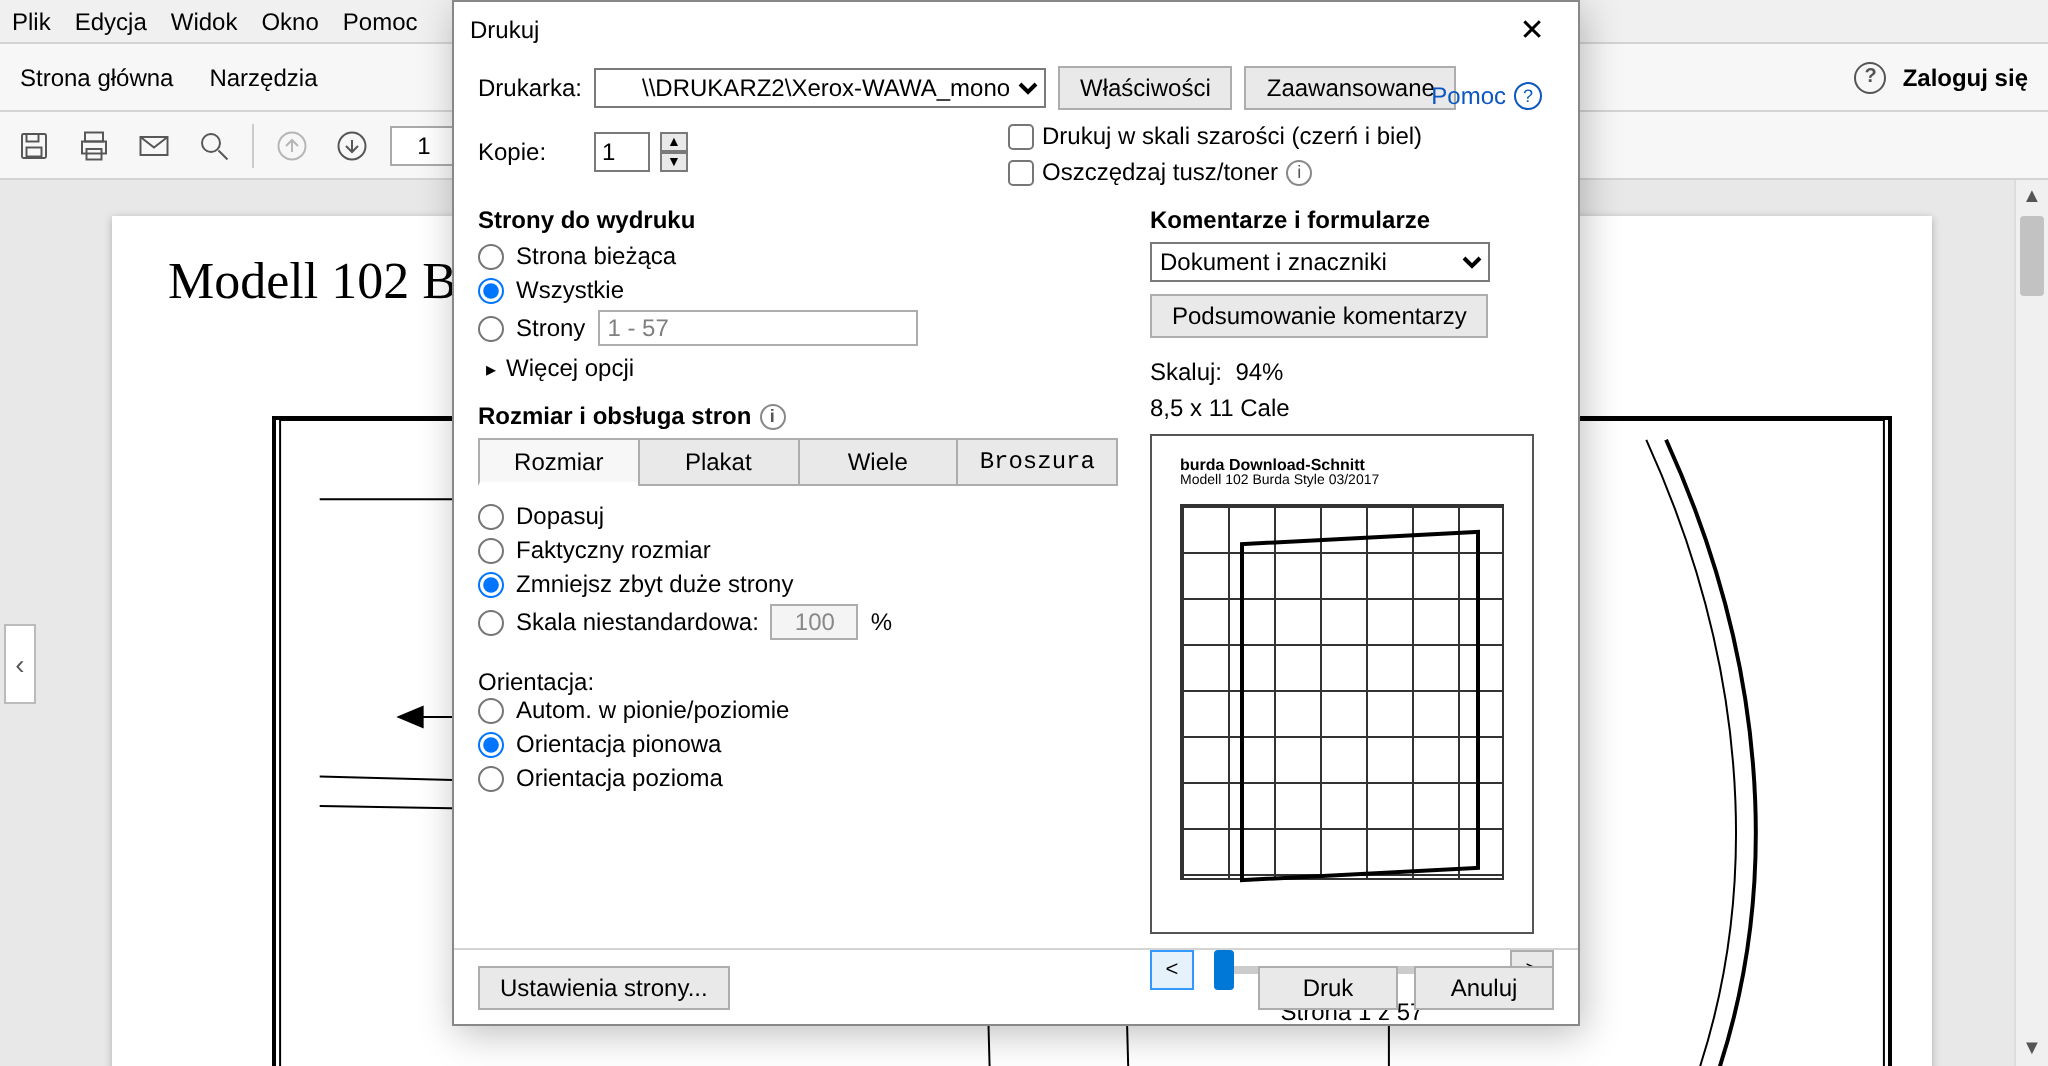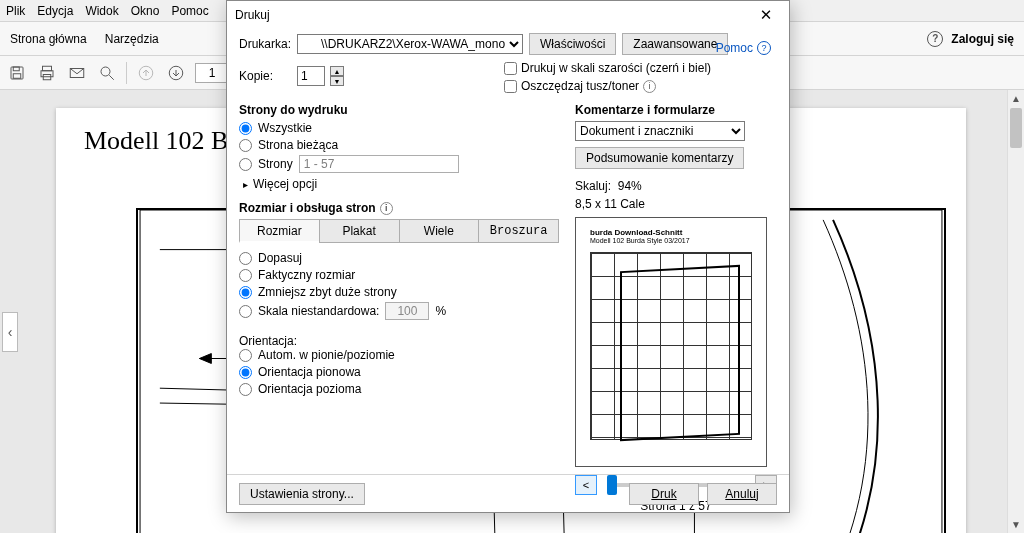--- a/index.html
+++ b/index.html
@@ -68,21 +68,21 @@
   .preview .shape { position:absolute; left:30px; top:40px; width:120px; height:170px; border:2px solid #000; transform: skewY(-3deg); background: rgba(255,255,255,.0); }
   .nav-row { display:flex; align-items:center; gap:10px; margin-top:8px; }
   .nav-row .navbtn { width:22px; height:20px; border:1px solid #adadad; background:#e9e9e9; display:flex; align-items:center; justify-content:center; cursor:pointer; font-size:11px; }
   .nav-row .navbtn.left { border-color: #3399ff; background:#e5f1fb; }
   .slider { flex:1; position:relative; height:16px; display:flex; align-items:center; }
   .slider .track { flex:1; height:4px; background:#ccc; border-radius:2px; }
   .slider .thumb { position:absolute; left:0; top:-2px; width:10px; height:20px; background:#0078d7; border-radius:2px; }
   .page-of { text-align:center; margin-top:4px; }
 
   .dialog-footer { position:absolute; left:0; right:0; bottom:0; height:38px; border-top:1px solid #d4d4d4; display:flex; align-items:center; justify-content:space-between; padding: 12px 12px; }
-  .dialog-footer .right { display:flex; gap:8px;text-decoration:underline; }
+  .dialog-footer .right { display:flex; gap:8px; }
   .dialog-footer button.btn { min-width:70px; }
 
   svg.glyph { width:18px; height:18px; stroke:#555; fill:none; stroke-width:1.3; }
 </style>
 </head>
 <body>
 
 <div class="menubar">
   <span>Plik</span>
   <span>Edycja</span>
@@ -212,26 +212,26 @@
           <span class="info-i">i</span>
         </div>
       </div>
     </div>
 
     <div class="two-col">
 
       <div class="col-left">
         <div class="sec-title">Strony do wydruku</div>
         <div class="radio-row">
+            <input type="radio" name="pg" style="">
+            <span>Strona bieżąca</span>
+          </div>
+        <div class="radio-row">
             <input type="radio" name="pg" checked="" style="">
             <span>Wszystkie</span>
-          </div>
-        <div class="radio-row">
-            <input type="radio" name="pg" style="">
-            <span>Strona bieżąca</span>
           </div>
         <div class="radio-row">
           <input type="radio" name="pg" style="">
           <span>Strony</span>
           <span class="inline-disabled">1 - 57</span>
         </div>
         <div class="more-opts">Więcej opcji</div>
 
         <div class="sec-title" style="display:flex; align-items:center; gap:4px;">
           <span>Rozmiar i obsługa stron</span>

